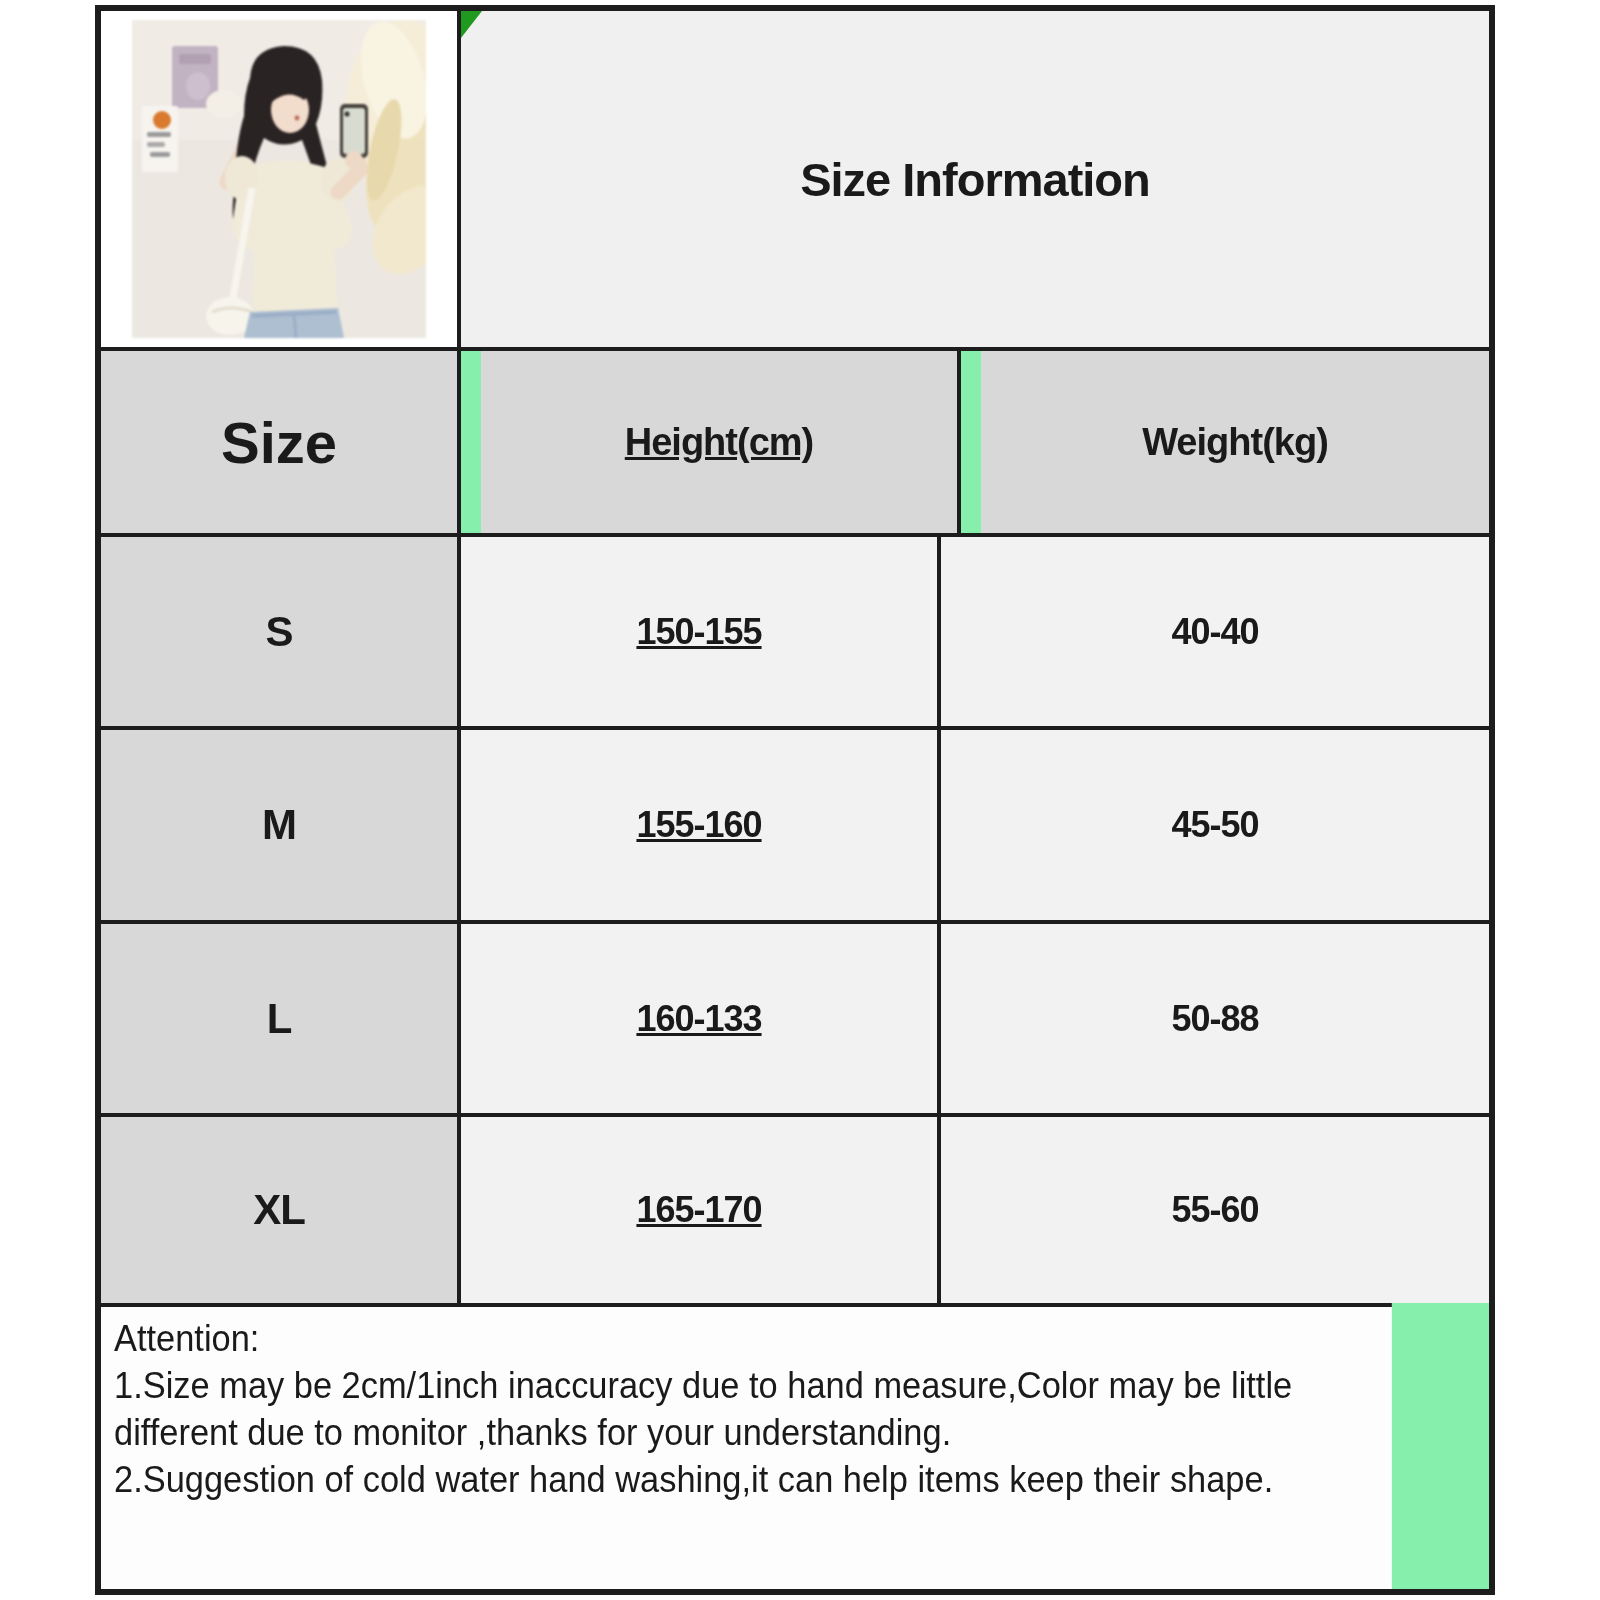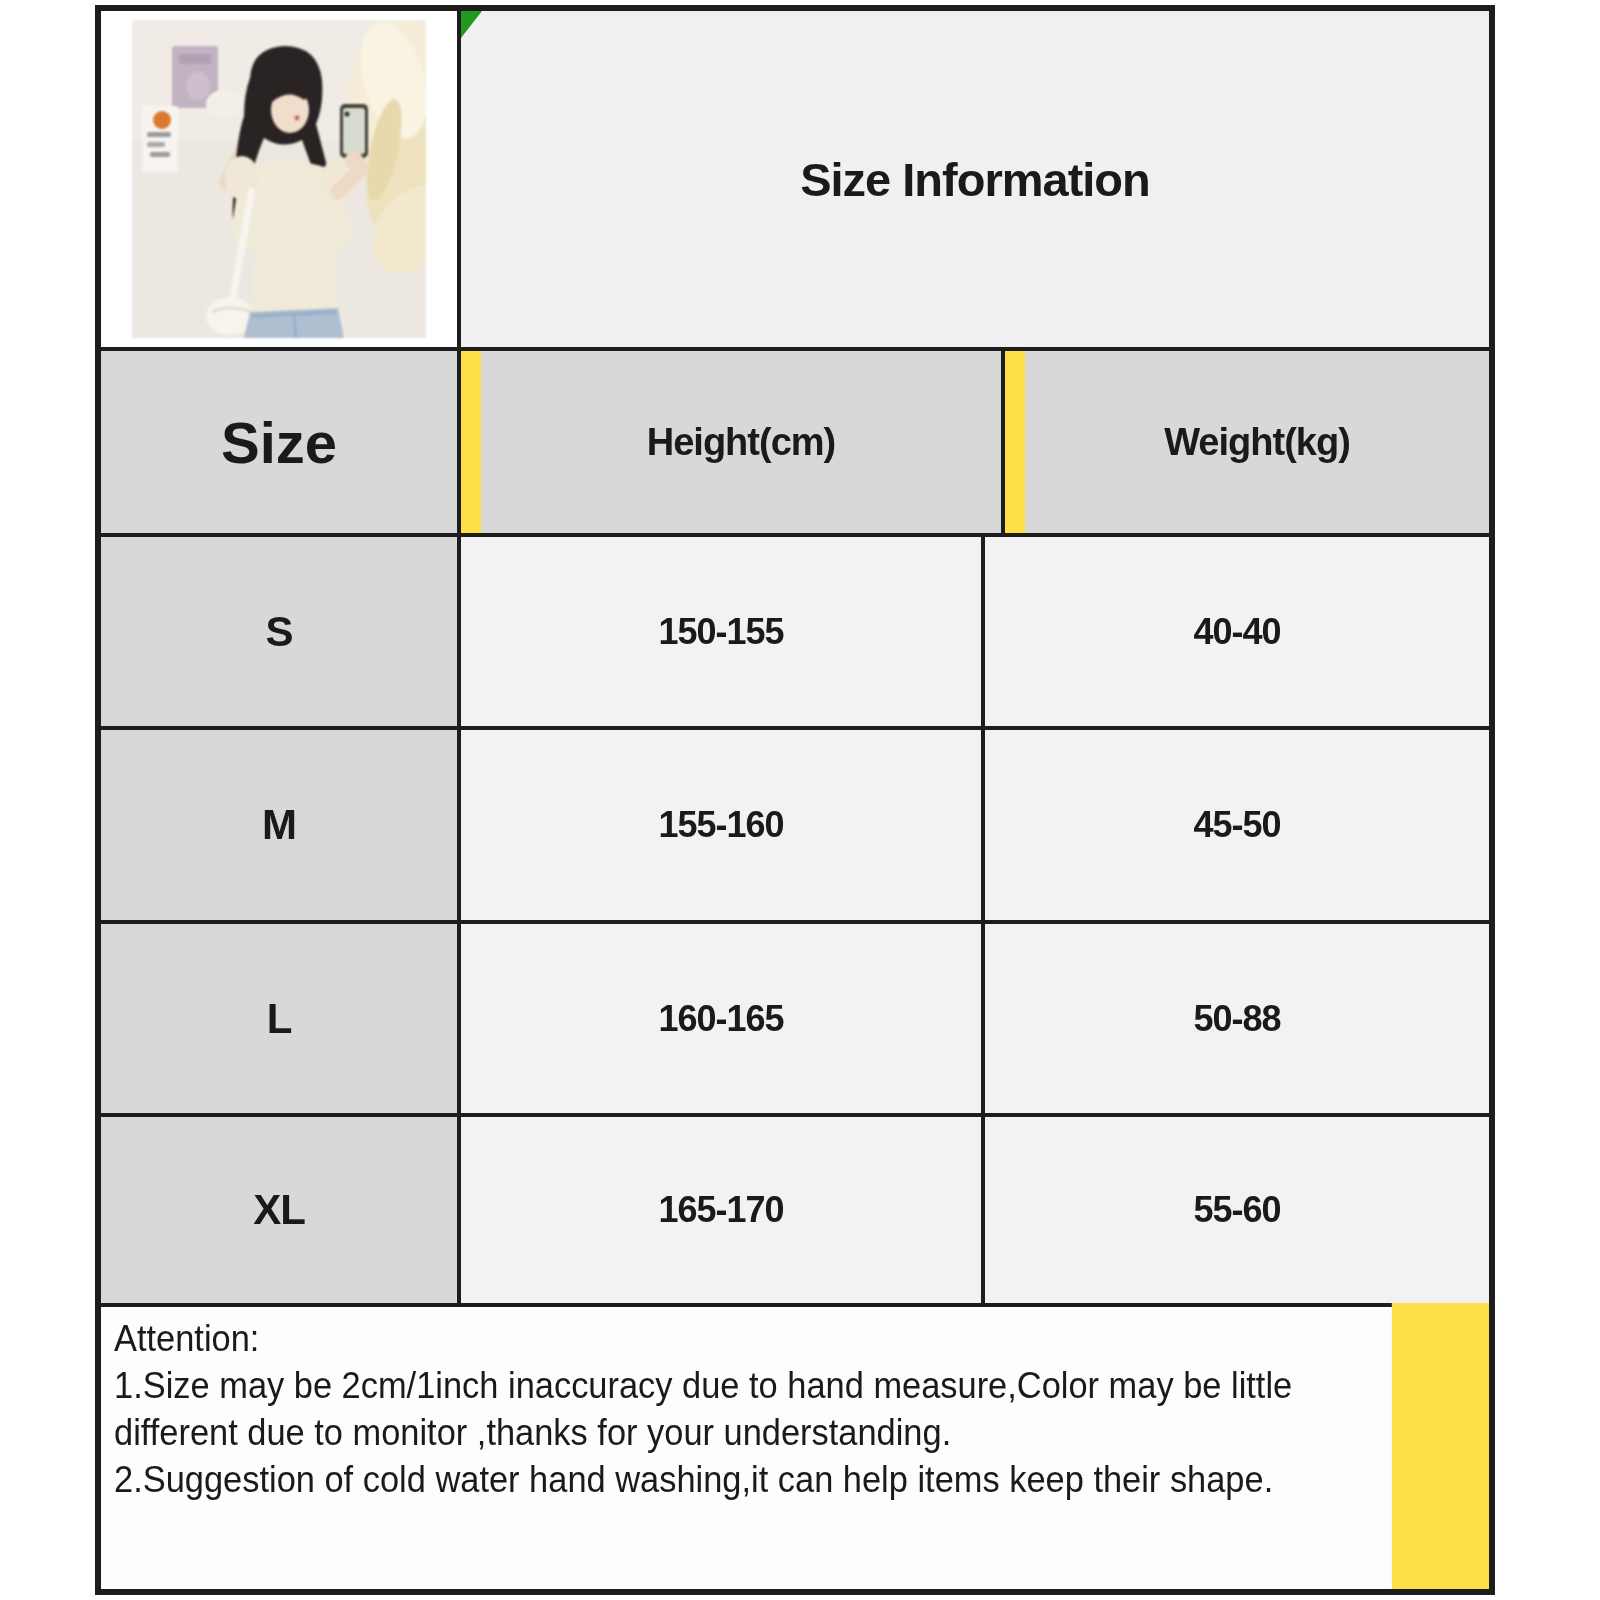--- a/index.html
+++ b/index.html
@@ -8,36 +8,36 @@
     background: #ffffff;
     font-family: "Liberation Sans", sans-serif;
     color: #1a1a1a;
     overflow: hidden;
   }
   .sheet {
     position: absolute;
     left: 95px; top: 5px;
     width: 1400px; height: 1590px;
     border: 6px solid #1d1d1d;
-    background: #fde047;
+    background: #86efac;
     display: flex;
     flex-direction: column;
   }
   .row { display: flex; flex-direction: row; width: 100%; }
   .row + .row, .attention { border-top: 4px solid #1d1d1d; }
 
   .cell {
     display: flex;
     align-items: center;
     justify-content: center;
     text-align: center;
     letter-spacing: -1px;
   }
   .c1 { width: 360px; border-right: 4px solid #1d1d1d; flex: none; }
-  .c2 { width: 524px; border-right: 4px solid #1d1d1d; flex: none; }
+  .c2 { width: 480px; border-right: 4px solid #1d1d1d; flex: none; text-decoration: underline; }
   .c3 { flex: 1; }
 
   .row-top { height: 336px; flex: none; }
   .photo-cell {
     background: #ffffff;
     display: flex;
     align-items: flex-start;
     justify-content: center;
     padding-top: 9px;
   }
@@ -153,21 +153,21 @@
     <div class="cell c2">150-155</div>
     <div class="cell c3">40-40</div>
   </div>
   <div class="row data-row h194">
     <div class="cell c1">M</div>
     <div class="cell c2">155-160</div>
     <div class="cell c3">45-50</div>
   </div>
   <div class="row data-row h193">
     <div class="cell c1">L</div>
-    <div class="cell c2">160-165</div>
+    <div class="cell c2">160-133</div>
     <div class="cell c3">50-88</div>
   </div>
   <div class="row data-row h190">
     <div class="cell c1">XL</div>
     <div class="cell c2">165-170</div>
     <div class="cell c3">55-60</div>
   </div>
 
   <div class="attention">
     <div>Attention:</div>

